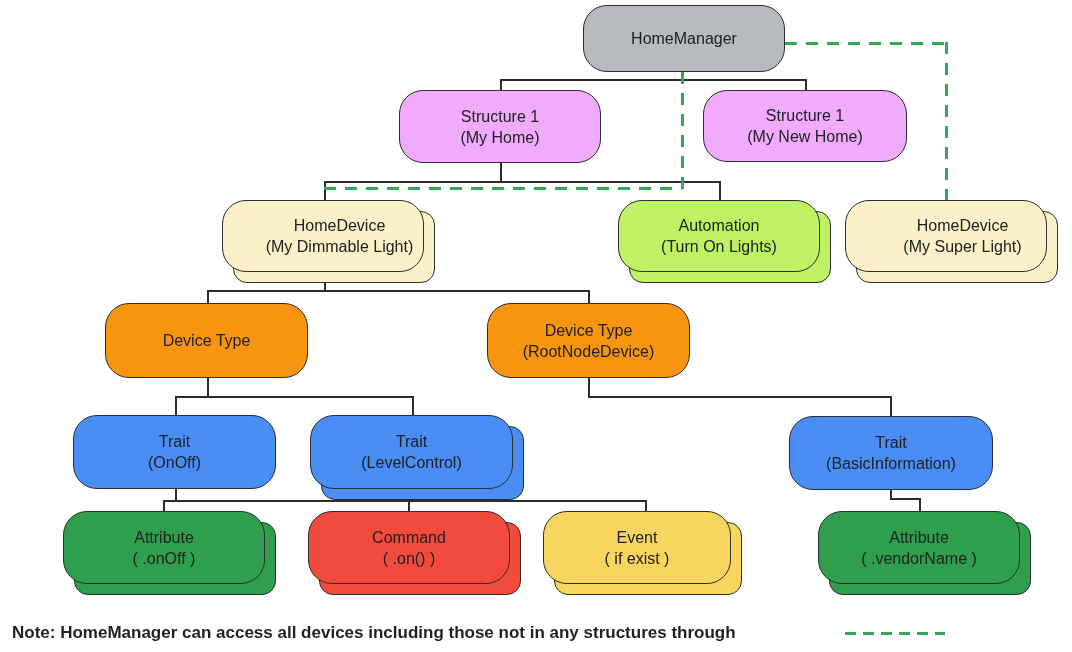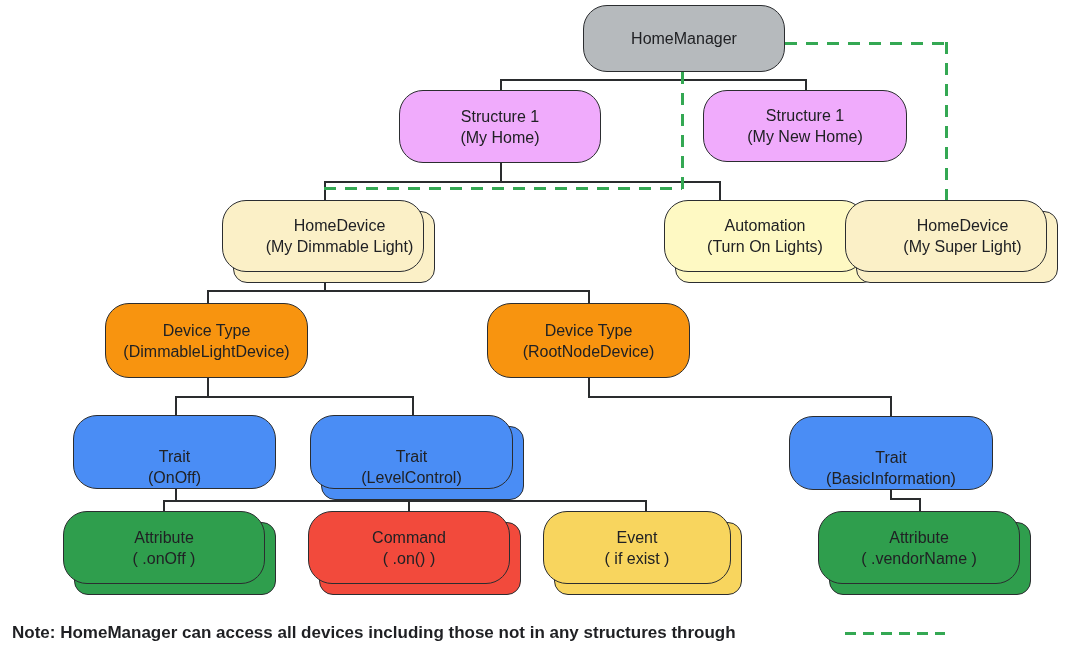--- a/index.html
+++ b/index.html
@@ -22,23 +22,23 @@
   .node .front{position:absolute;left:0;top:0;width:100%;height:100%;
     border:1.6px solid #2b2d30;border-radius:24px;box-sizing:border-box;
     display:flex;flex-direction:column;align-items:center;justify-content:center;
     text-align:center;line-height:21px;font-size:16px;}
   .node .subtitle{}
   .node .subtitle:empty{display:none;}
   
   .c-gray .front,.c-gray .back{background:#b6babd;}
   .c-bluelight .front,.c-bluelight .back{background:#f0abfc;}
   .c-cream .front,.c-cream .back{background:#fbf0c7;padding-left:33px;}
-  .c-mauve .front,.c-mauve .back{background:#fef9c3;margin-left:46px;}
+  .c-mauve .front,.c-mauve .back{background:#bef264;}
   .c-orange .front,.c-orange .back{background:#f8940f;}
-  .c-blue .front,.c-blue .back{background:#4a8df5;justify-content:flex-end;}
+  .c-blue .front,.c-blue .back{background:#4a8df5;}
   .c-green .front,.c-green .back{background:#2f9e4d;}
   .c-red .front,.c-red .back{background:#f24a3c;}
   .c-yellow .front,.c-yellow .back{background:#f8d55e;}
   
   .note{position:absolute;left:12px;top:623px;font-size:17px;font-weight:700;color:#1f2023;}
   .legend-dash{position:absolute;left:845px;top:632px;width:100px;height:3px;
     background:repeating-linear-gradient(90deg,#34a853 0 11px,transparent 11px 18px);}
 </style>
 </head>
 <body>
@@ -124,21 +124,20 @@
     <div class="front">
       <div class="title">HomeDevice</div>
       <div class="subtitle">(My Super Light)</div>
     </div>
   </div>
 
   <div class="node c-orange" style="left:105px;top:303px;width:203px;height:75px">
 
     <div class="front">
       <div class="title">Device Type</div>
-      <div class="subtitle">(DimmableLightDevice)</div>
     </div>
   </div>
 
   <div class="node c-orange" style="left:487px;top:303px;width:203px;height:75px">
 
     <div class="front">
       <div class="title">Device Type</div>
       <div class="subtitle">(RootNodeDevice)</div>
     </div>
   </div>

